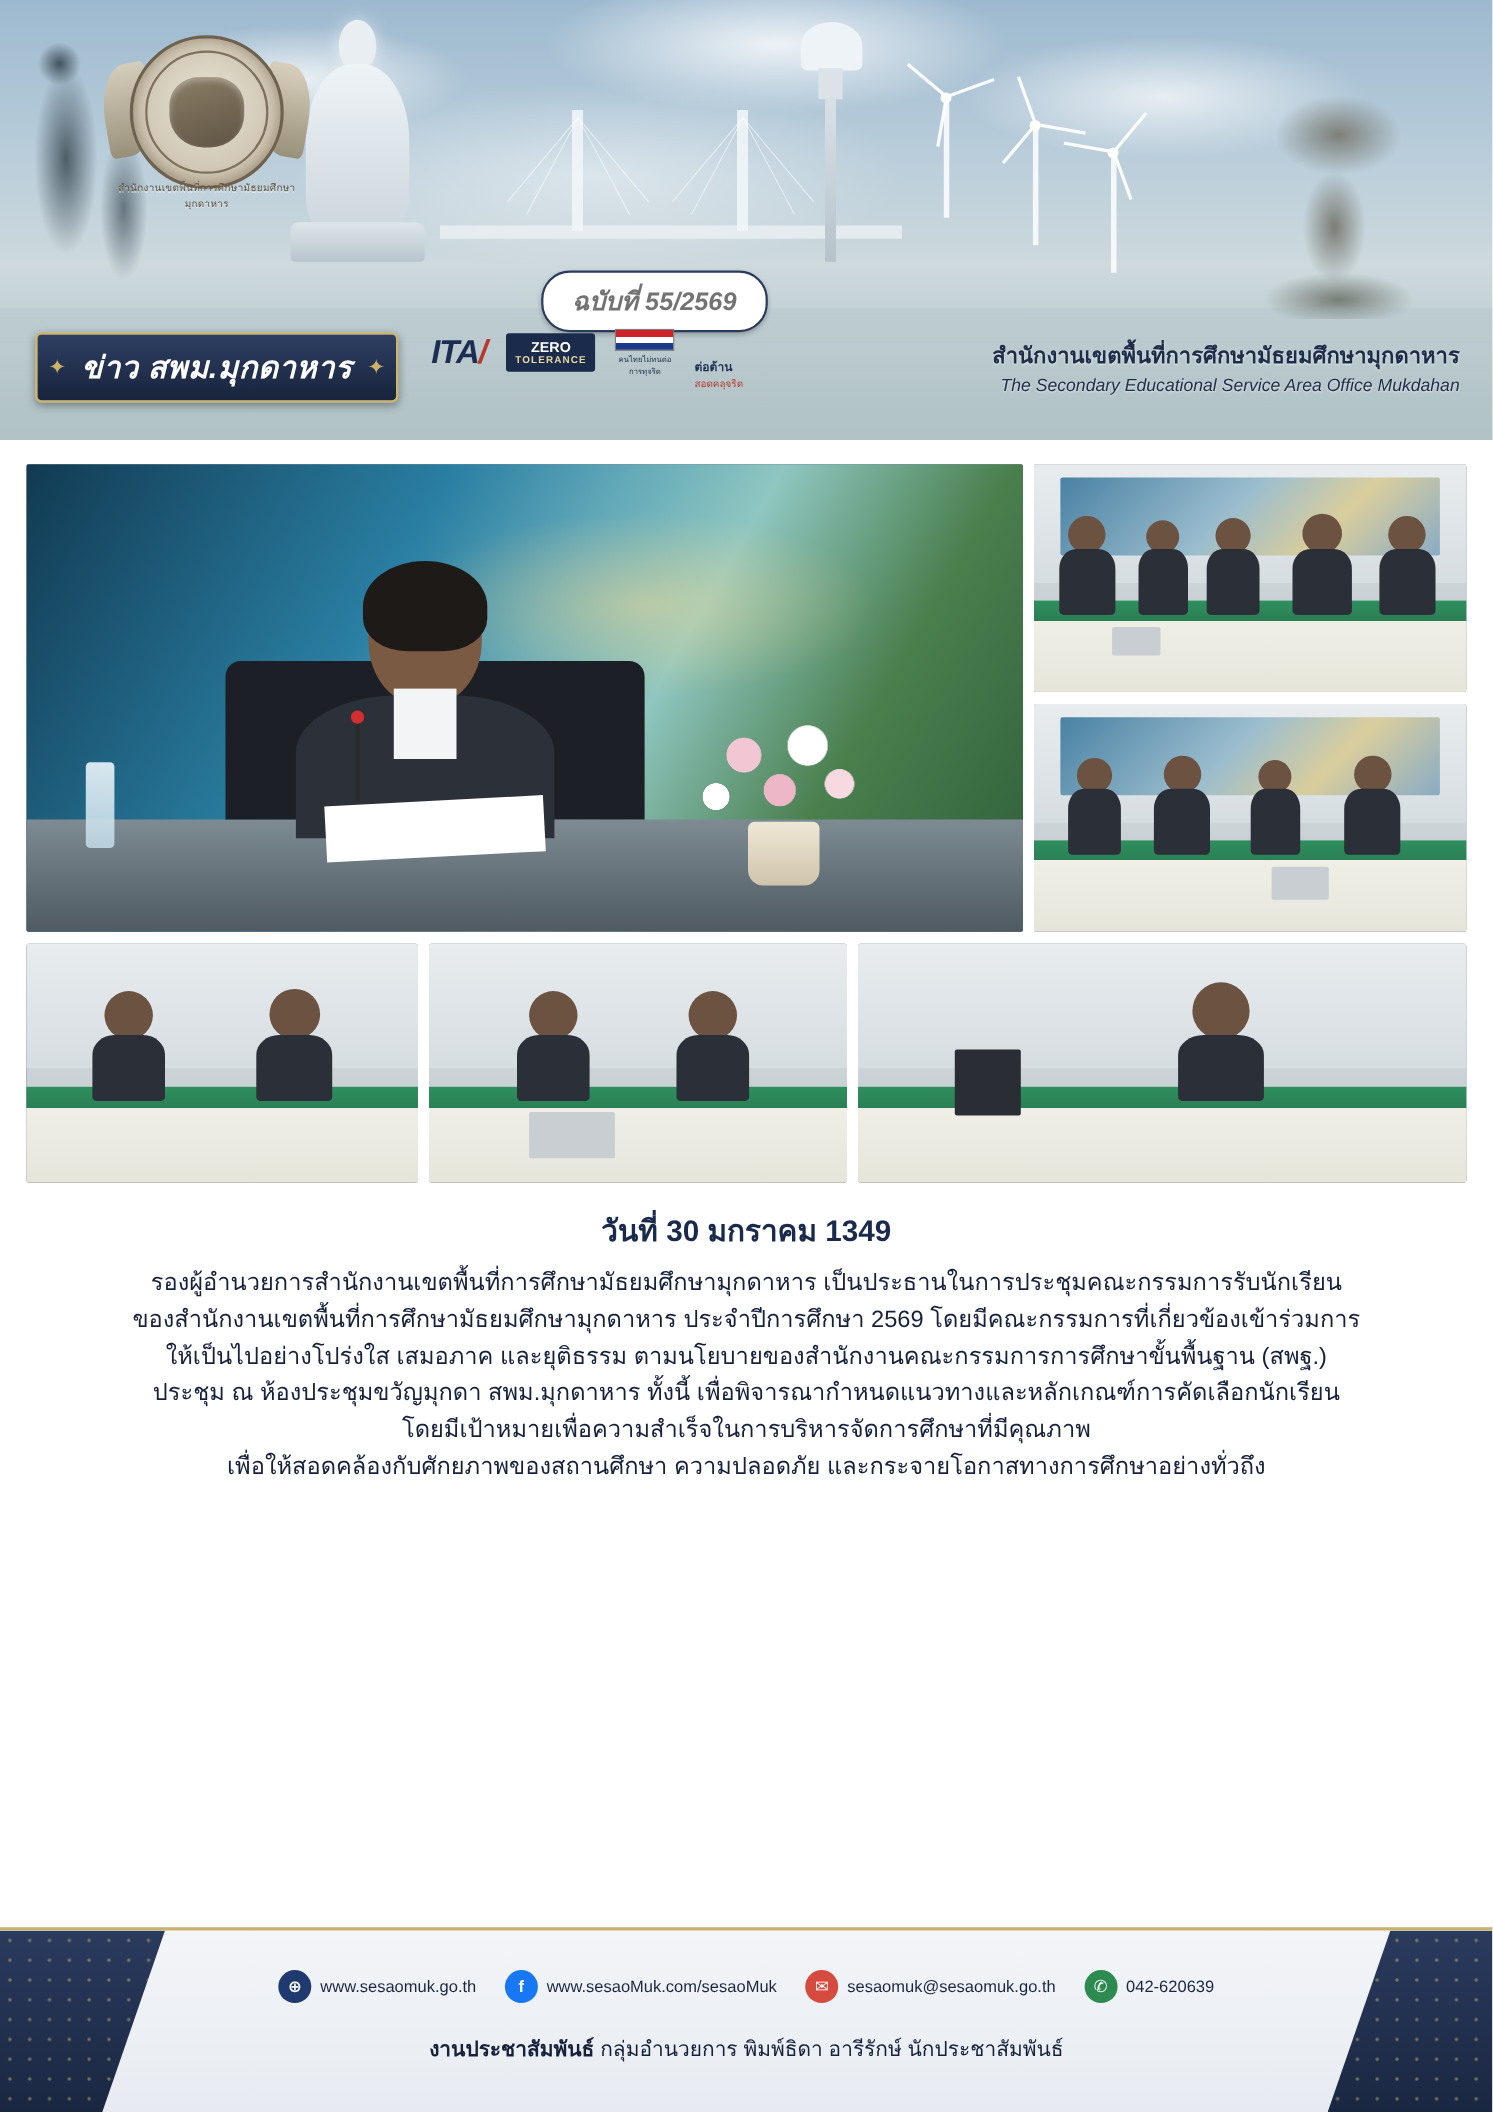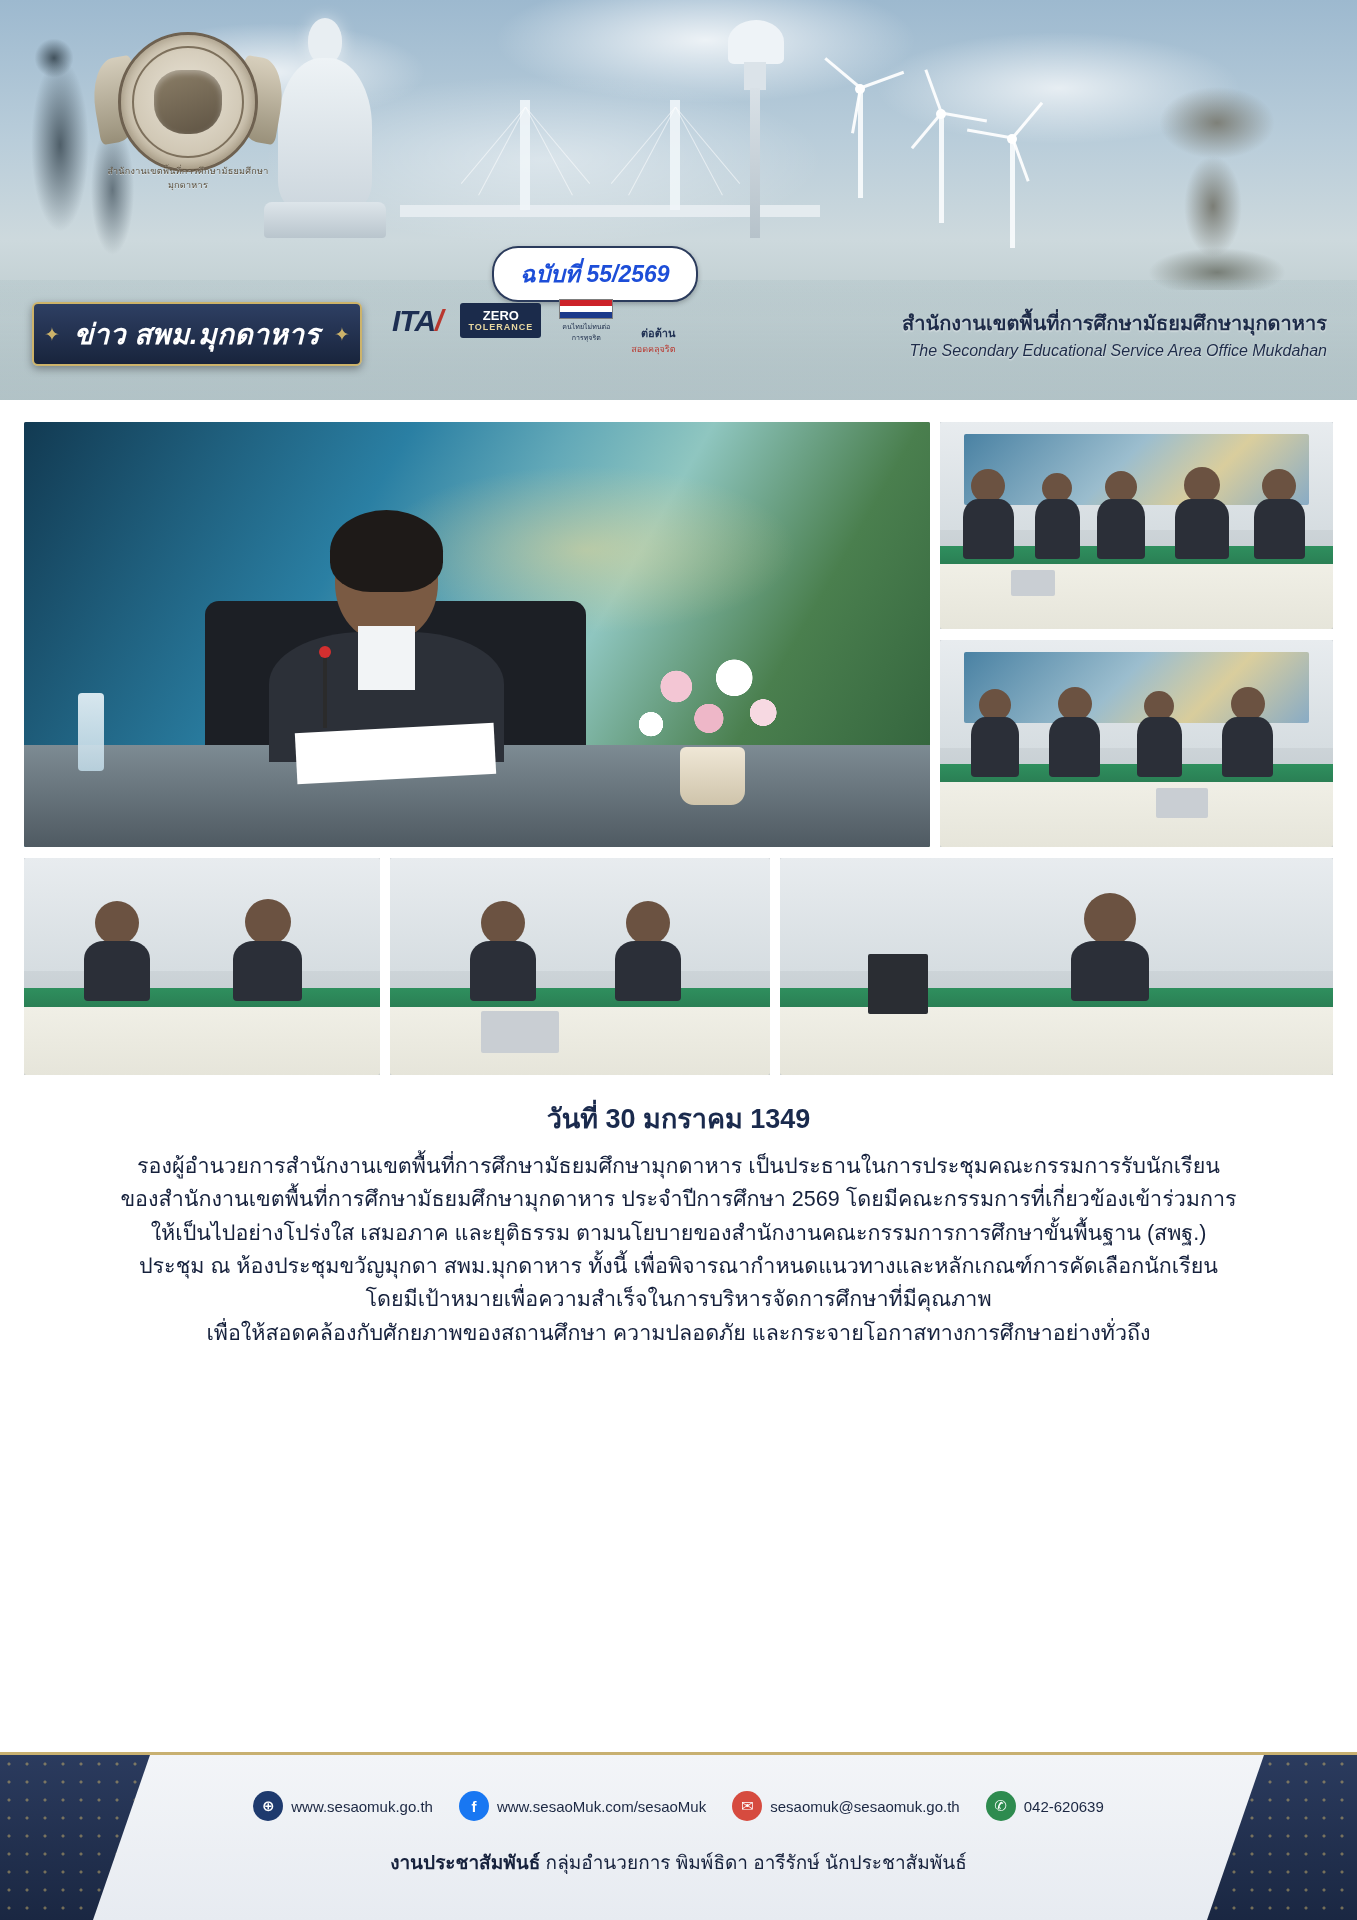--- a/index.html
+++ b/index.html
@@ -153,21 +153,21 @@
   
   .issue-badge {
     position: absolute; left: 492px; top: 246px;
     padding: 8px 26px;
     background: #ffffff;
     border: 2px solid #2b3b5c;
     border-radius: 26px;
     font-style: italic;
     font-weight: bold;
     font-size: 23px;
-    color: #1d4ed8;
+    color: #737373;
     box-shadow: 0 2px 5px rgba(0,0,0,0.25);
   }
 
   
   .hdr-strip {
     position: absolute; left:0; right:0; bottom: 0; height: 122px;
     background: linear-gradient(180deg, rgba(255,255,255,0.0) 0%, rgba(255,255,255,0.18) 35%, rgba(255,255,255,0.30) 100%);
   }
   .news-plate {
     position:absolute; left: 32px; bottom: 34px; width: 330px; height: 64px;
@@ -189,21 +189,21 @@
   .logo-ita { font-size: 30px; font-weight: bold; font-style: italic; color:#1d2e52; letter-spacing:-1px; }
   .logo-ita .slash { color:#b9372e; }
   .logo-zero {
     background:#1b2b4b; color:#fff; font-size: 13px; font-weight:bold; line-height: 1.05;
     padding: 6px 8px; text-align:center; border-radius:3px;
   }
   .logo-zero .z2 { font-size: 9px; letter-spacing: 1px; color:#e8d8a0; }
   .logo-flag { width: 54px; }
   .logo-flag .bars { height: 20px; background: linear-gradient(180deg,#cc2229 33%,#ffffff 33% 66%,#1b3a8b 66%); border:1px solid #7d7d7d; }
   .logo-flag .cap { font-size: 7px; text-align:center; color:#20304d; margin-top:2px; }
-  .logo-corrupt { text-align:right;margin-top:39px; }
+  .logo-corrupt { text-align:left;margin-top:39px; }
   .logo-corrupt .b { font-size: 11px; color:#1e2f52; font-weight:bold; }
   .logo-corrupt .r { font-size: 9px; color:#b9372e; }
 
   .office-names {
     position:absolute; right: 30px; bottom: 40px; text-align:right; color:#1e2c49;
   }
   .office-names .th { font-size: 20px; font-weight:bold; text-shadow: 0 1px 2px rgba(255,255,255,0.7); }
   .office-names .en { font-size: 16px; font-style: italic; margin-top: 3px; text-shadow: 0 1px 2px rgba(255,255,255,0.7); }
 
   .gold-rule {

